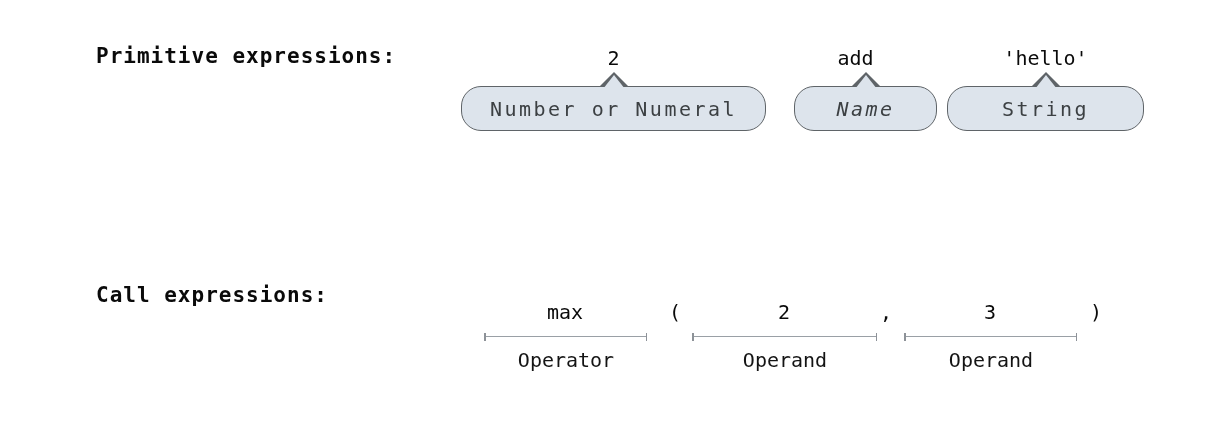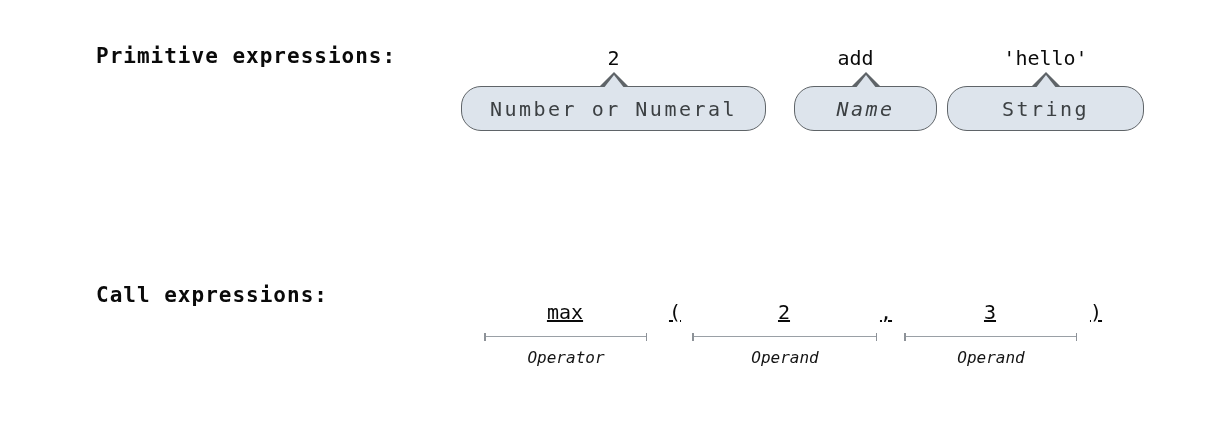--- a/index.html
+++ b/index.html
@@ -43,21 +43,21 @@
   .bubble::after {
     content:""; position:absolute; top:-12px; left:50%; margin-left:-11px;
     width:0; height:0;
     border-left:11px solid transparent; border-right:11px solid transparent;
     border-bottom:14px solid #dde4ec;
   }
 
   
   .tok {
     position:absolute; top:300px; font-size:20px; color:#0a0a0a;
-    transform:translateX(-50%); white-space:nowrap;text-decoration:underline;
+    transform:translateX(-50%); white-space:nowrap;
   }
   .tok.t-max   { left:531px; }
   .tok.t-open  { left:641px; }
   .tok.t-two   { left:750px; }
   .tok.t-comma { left:852px; }
   .tok.t-three { left:956px; }
   .tok.t-close { left:1062px; }
 
   
   .measure {
@@ -69,21 +69,21 @@
     background:#8d9298;
   }
   .measure::before { left:0; }
   .measure::after  { right:0; }
   .measure.m0 { left:450px; width:163px; }
   .measure.m1 { left:658px; width:185px; }
   .measure.m2 { left:870px; width:173px; }
 
   
   .role {
-    position:absolute; top:348px; font-size:16px; font-style:italic;
+    position:absolute; top:348px; font-size:20px; 
     color:#141414; transform:translateX(-50%); white-space:nowrap;
   }
   .role.r0 { left:532px; }
   .role.r1 { left:751px; }
   .role.r2 { left:957px; }
 </style>
 </head>
 <body>
 
 <div class="slide">

